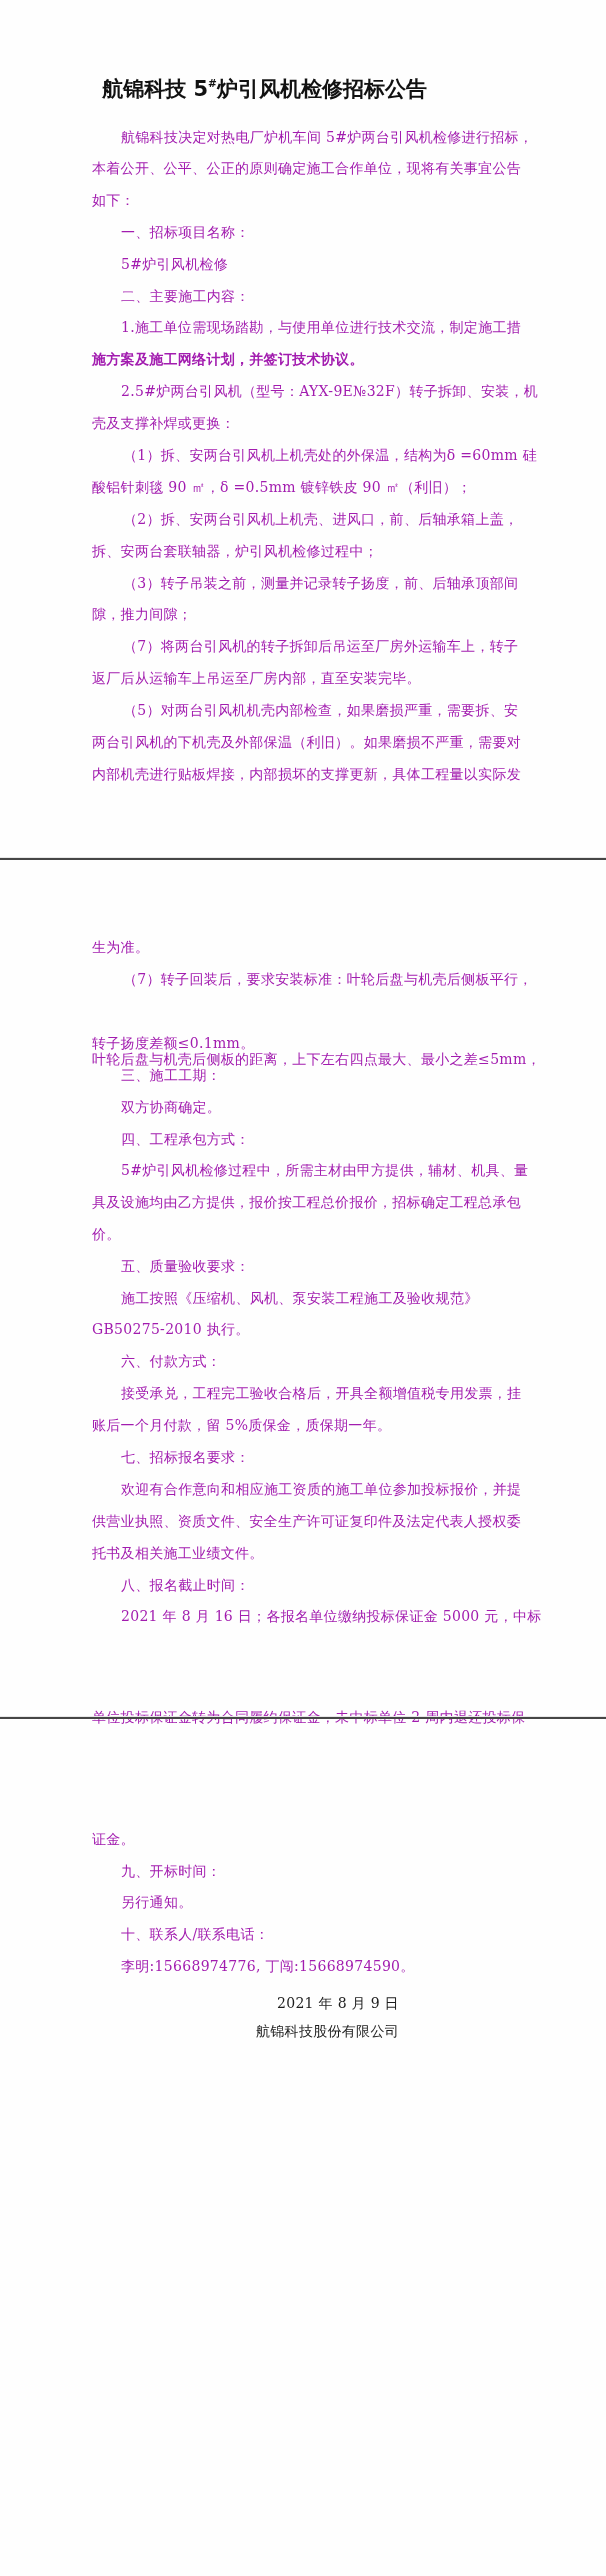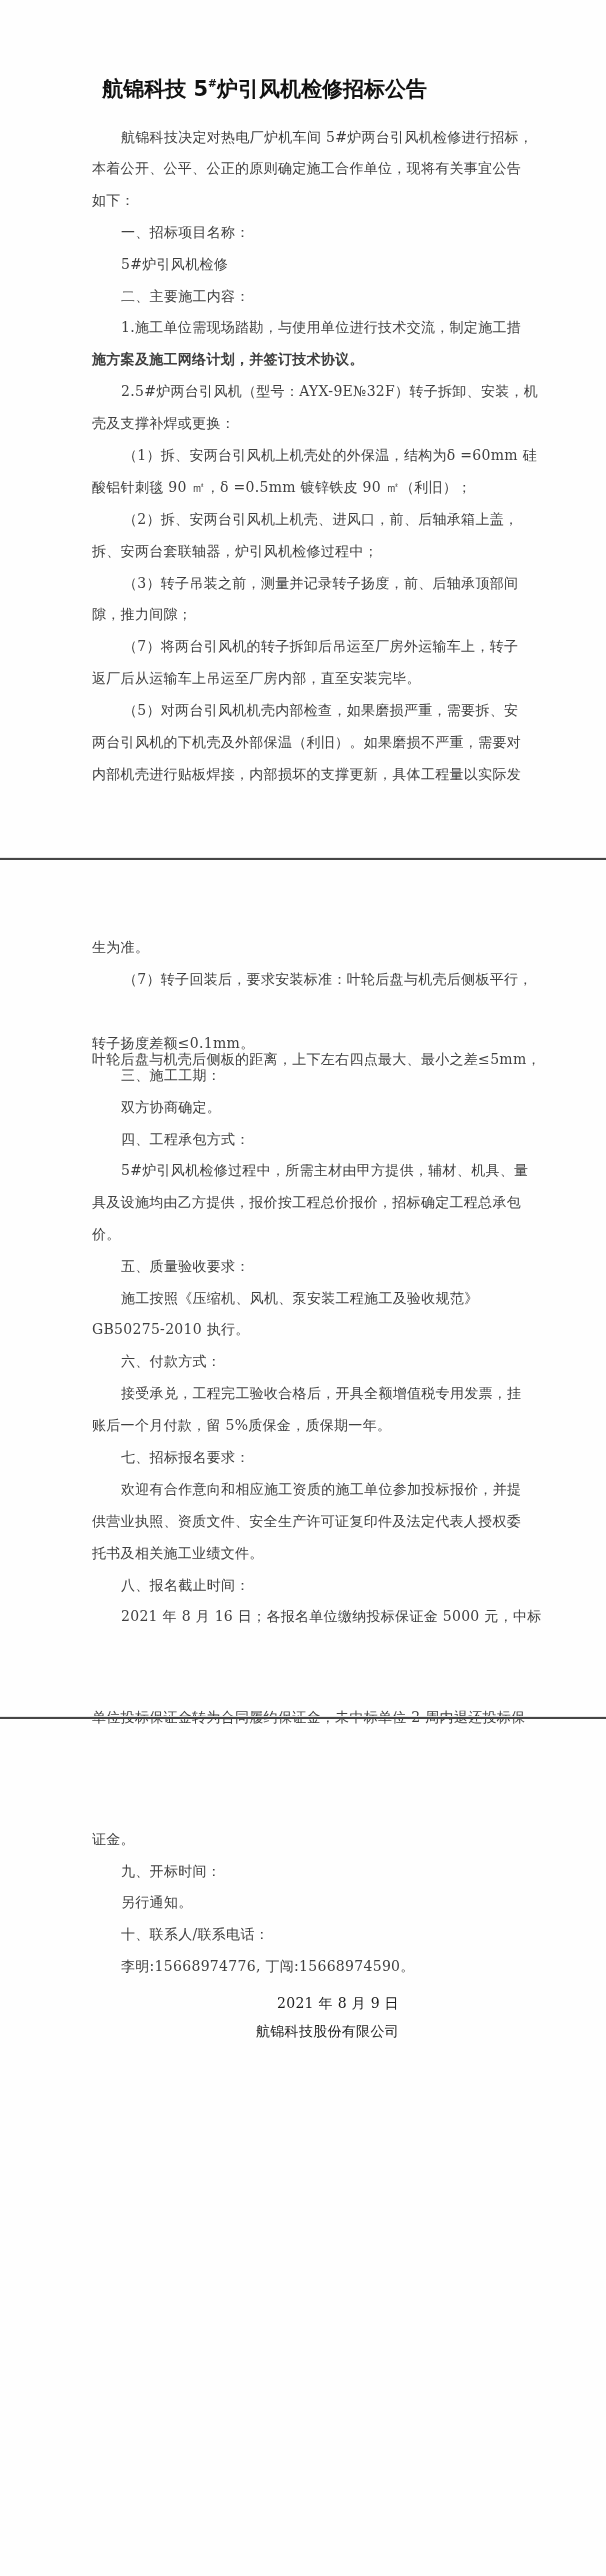--- a/index.html
+++ b/index.html
@@ -32,21 +32,21 @@
     }
     .line {
       position: absolute;
       left: 92px;
       width: 425px;
       height: 19px;
       line-height: 19px;
       font-size: 14px;
       white-space: nowrap;
       letter-spacing: 0.3px;
-      color: #404040;
+      color: #a21caf;
     }
     .line.indent { left: 121px; }
     .line.indent-p { left: 123px; }
     .sig {
       position: absolute;
       height: 19px;
       line-height: 19px;
       font-size: 14px;
       white-space: nowrap;
       letter-spacing: 0.3px;

